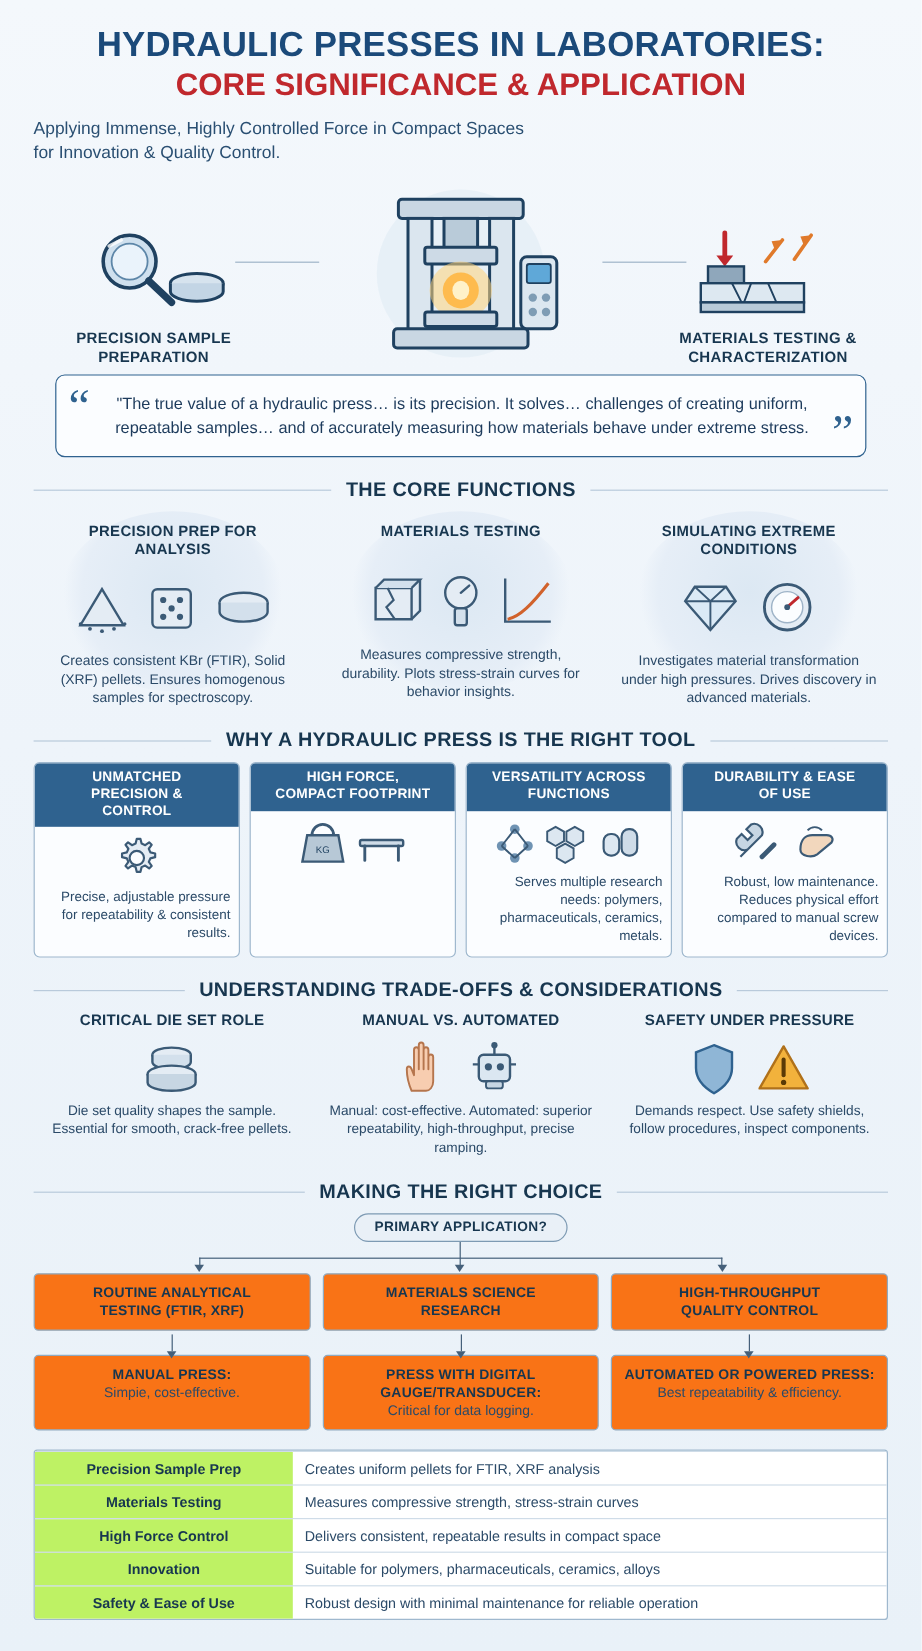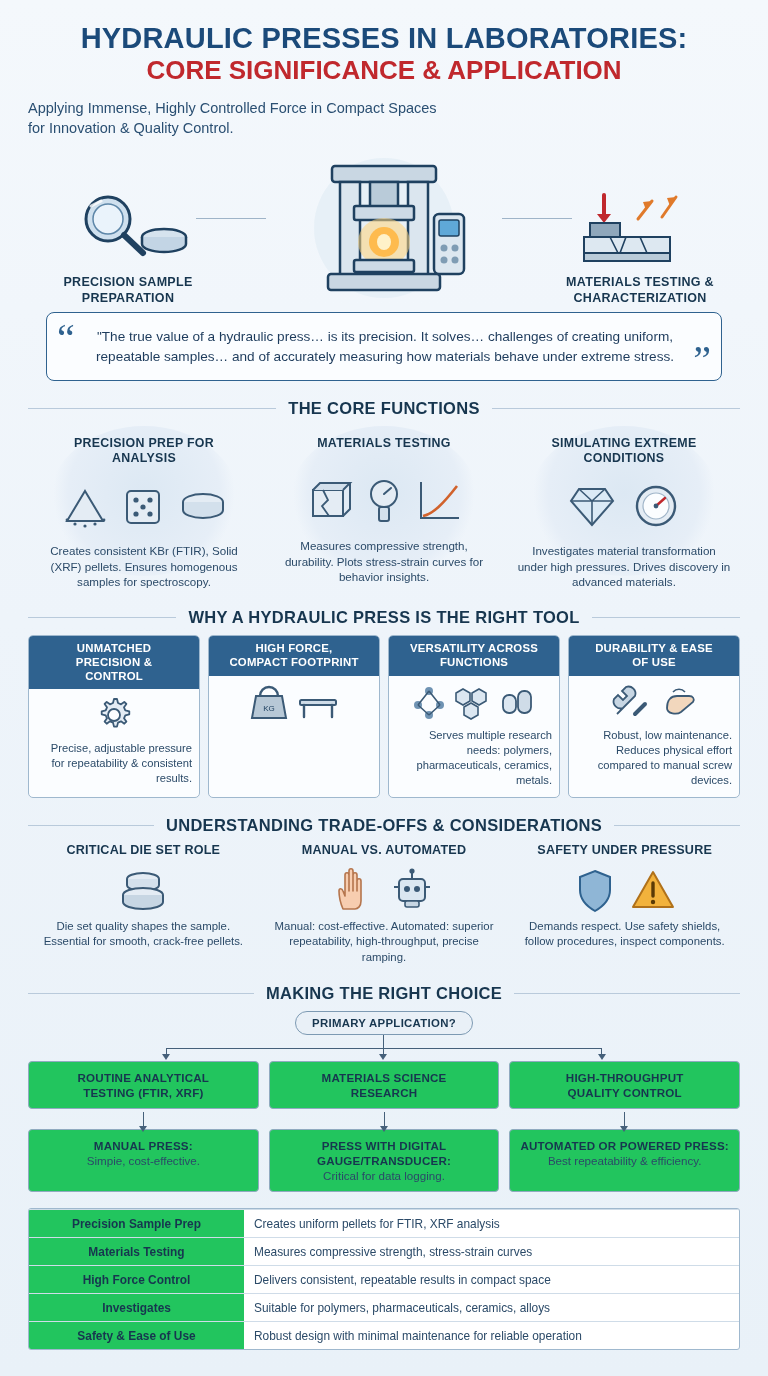--- a/index.html
+++ b/index.html
@@ -182,21 +182,21 @@
   }
   .branch { position: relative; height: 26px; }
   .branch .h { position: absolute; top: 13px; left: 138px; right: 138px; height: 1px; background: #45607a; }
   .branch .v { position: absolute; width: 1px; background: #45607a; }
   .arrow-d { position: absolute; width: 0; height: 0; border-left: 4px solid transparent; border-right: 4px solid transparent; border-top: 6px solid #45607a; }
   .flow-row { display: flex; gap: 10px; }
   .fbox {
     flex: 1;
     border: 1px solid #90aac0;
     border-radius: 4px;
-    background: #22c55e;
+    background: #f97316;
     text-align: center;
     padding: 8px 6px;
     font-size: 11.6px;
     line-height: 1.3;
   }
   .fbox .t { font-weight: bold; color: #17364f; letter-spacing: .2px; }
   .fbox .s { font-weight: normal; color: #2b4a68; }
   .mid-arrows { display: flex; gap: 10px; height: 20px; }
   .mid-arrows .cell { flex: 1; display: flex; justify-content: center; align-items: center; }
   .varrow { width: 1px; height: 14px; background: #45607a; position: relative; }
@@ -208,21 +208,21 @@
     background: #2f628f;
     color: #fff;
     text-align: center;
     font-weight: bold;
     font-size: 14.6px;
     letter-spacing: .3px;
     padding: 7px 4px;
   }
   table { width: 100%; border-collapse: collapse; }
   td { font-size: 11.9px; padding: 6.5px 10px; border-top: 1px solid #cfdce8; }
-  td.k { width: 215px; font-weight: bold; color: #17364f; text-align: center; background: #22c55e; }
+  td.k { width: 215px; font-weight: bold; color: #17364f; text-align: center; background: #bef264; }
   td.v { color: #2b4a68; }
 </style>
 </head>
 <body>
 
 <div class="wrap">
 
   <div>
     <div class="title1">HYDRAULIC PRESSES IN LABORATORIES:</div>
     <div class="title2">CORE SIGNIFICANCE &amp; APPLICATION</div>
@@ -575,21 +575,21 @@
       </tr>
       <tr>
         <td class="k">Materials Testing</td>
         <td class="v">Measures compressive strength, stress-strain curves</td>
       </tr>
       <tr>
         <td class="k">High Force Control</td>
         <td class="v">Delivers consistent, repeatable results in compact space</td>
       </tr>
       <tr>
-        <td class="k">Investigates</td>
+        <td class="k">Innovation</td>
         <td class="v">Suitable for polymers, pharmaceuticals, ceramics, alloys</td>
       </tr>
       <tr>
         <td class="k">Safety &amp; Ease of Use</td>
         <td class="v">Robust design with minimal maintenance for reliable operation</td>
       </tr>
     </tbody>
       </table>
   </div>
 

